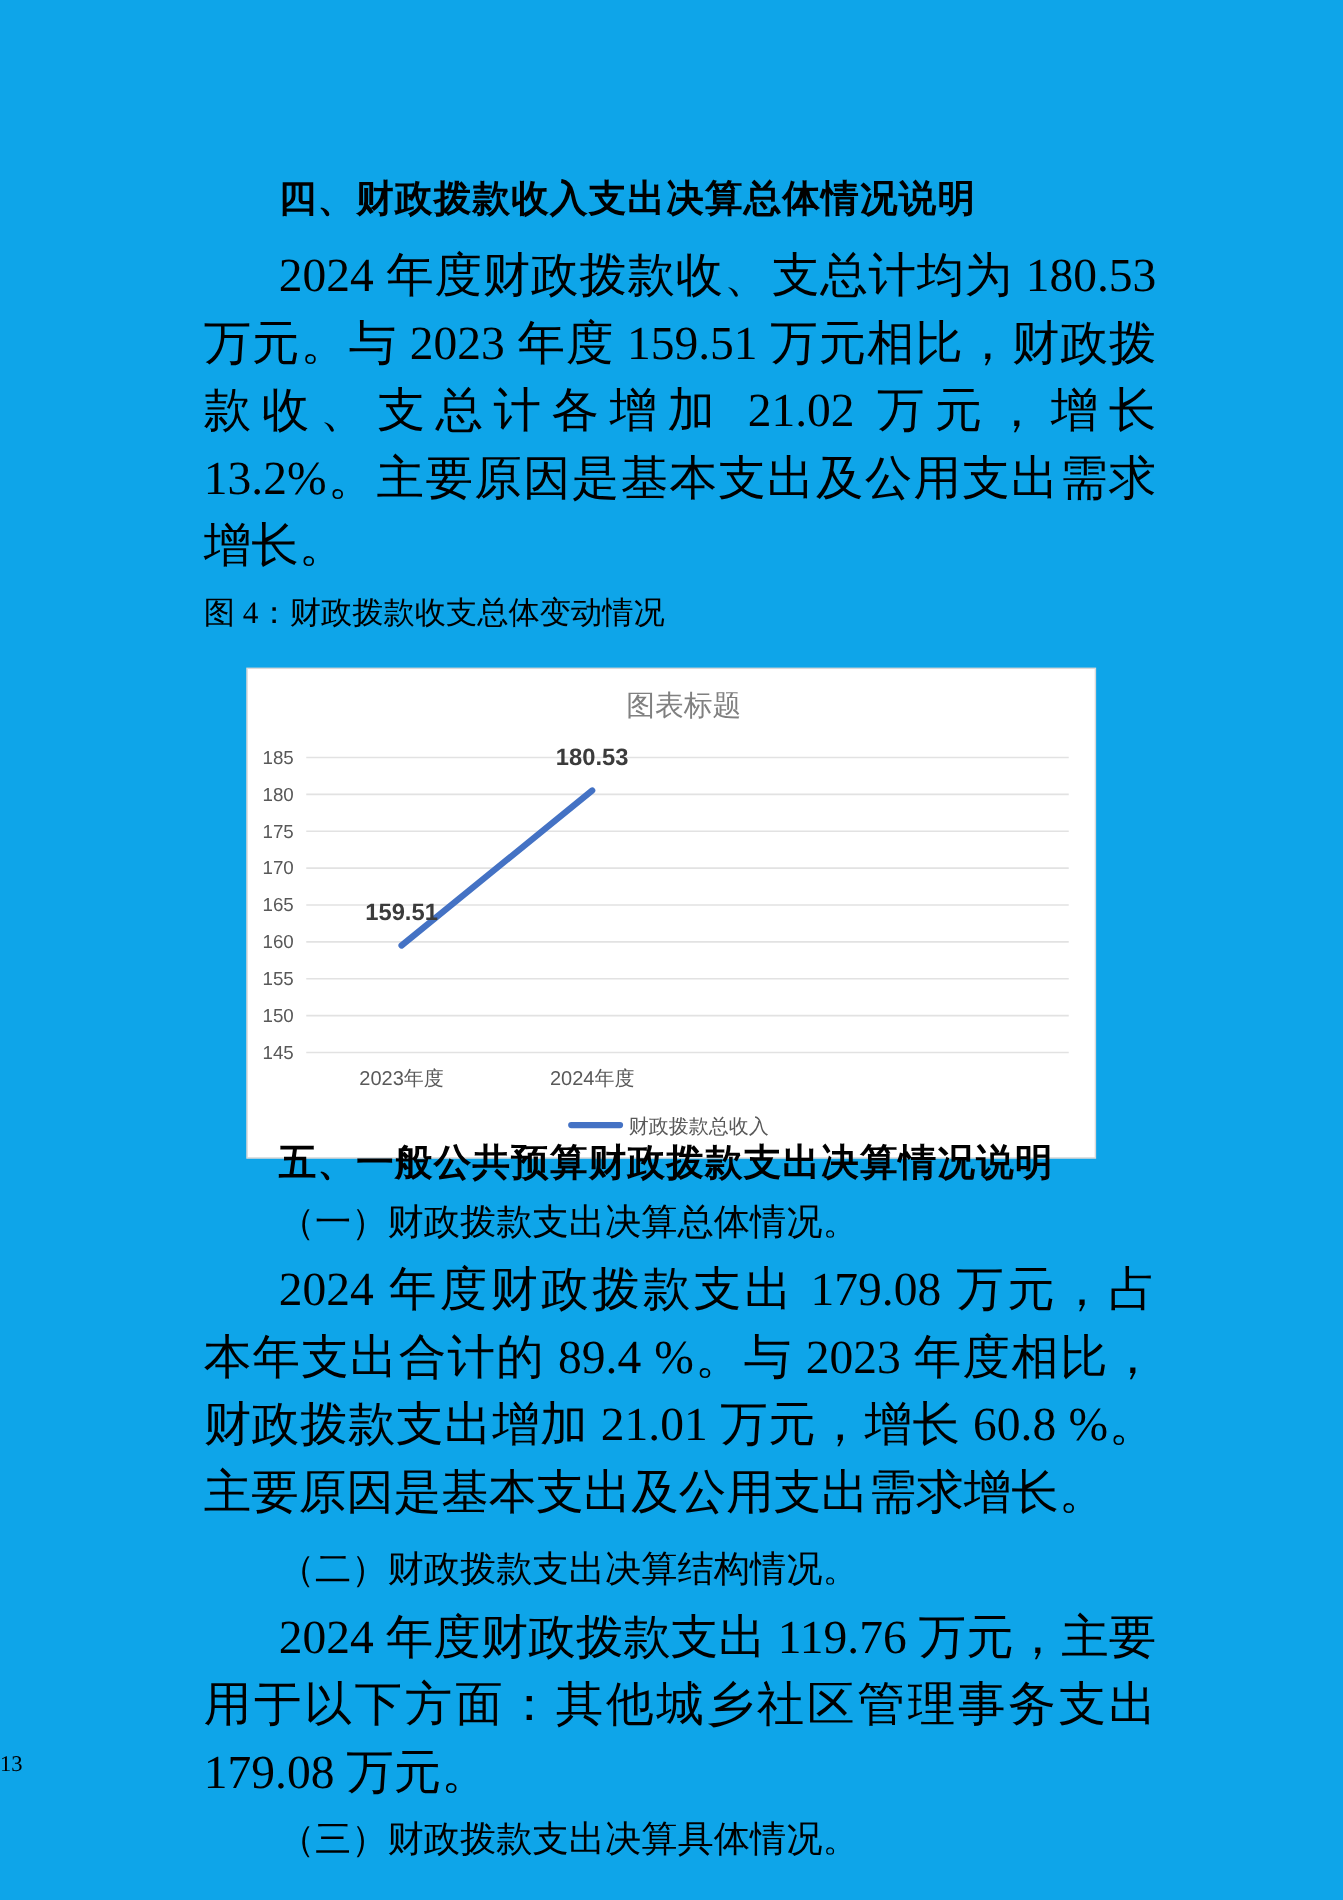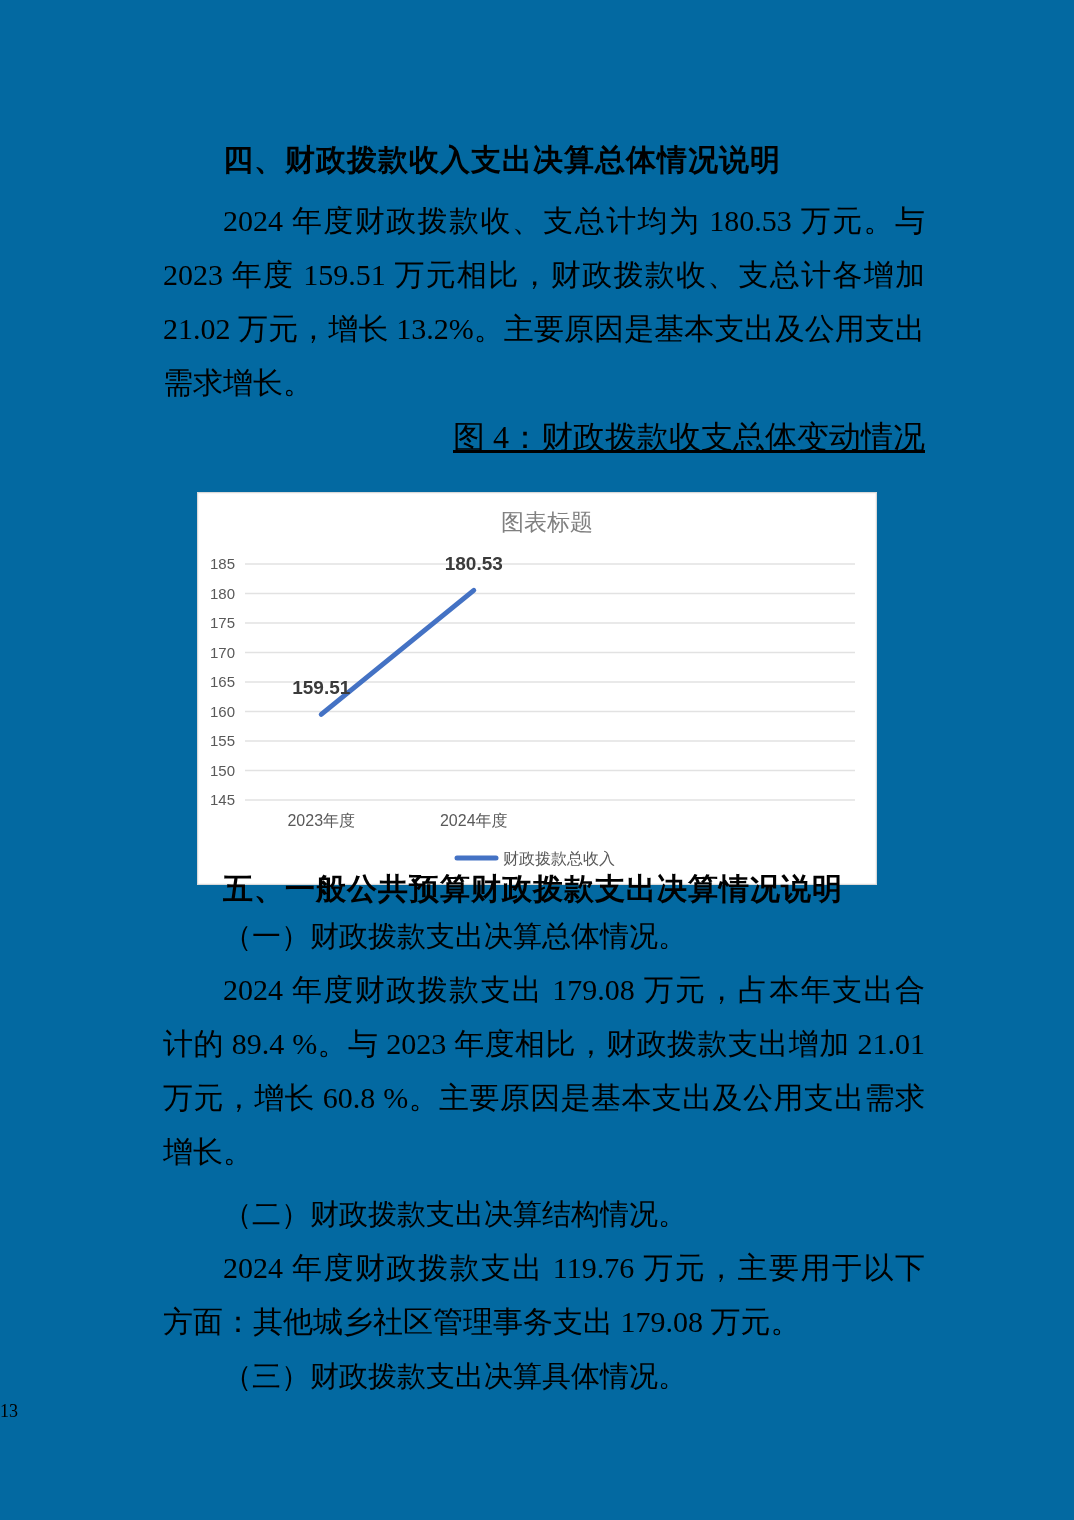--- a/index.html
+++ b/index.html
@@ -1,19 +1,19 @@
 <!DOCTYPE html>
 <html><head>
 <meta charset="utf-8">
 <style>
   html,body{margin:0;padding:0;background:#ffffff;}
   .page{
     position:relative;
     width:1074px;height:1520px;
-    background:#0369a1;
+    background:#0ea5e9;
     overflow:hidden;
     font-family:"Liberation Serif","DejaVu Serif",serif;
     color:#000;
   }
   .content{
     position:absolute;
     left:163px;top:140px;
     width:762px;
   }
   .h-main{
@@ -22,43 +22,42 @@
     font-weight:bold;
     font-size:30px;
     line-height:40px;
     text-indent:60px;
     letter-spacing:1px;
     color:#000;
   }
   .h-main.sec5{margin-top:38px;}
   .body-p{
     margin:0;
-    font-size:30px;
+    font-size:38px;
     line-height:54px;
     text-indent:60px;
     text-align:justify;
     text-justify:inter-ideograph;
   }
   .body-p.first{margin-top:14px;}
   .sub-head{
     margin:0;
     font-size:29px;
     line-height:54px;
     text-indent:60px;
   }
   .sub-head.gap{margin-top:8px;}
   .fig-caption{
     margin:0;
-    font-size:32px;
+    font-size:25px;
     line-height:54px;
-    text-align:right;
-    text-decoration:underline;
+    text-align:left;
   }
   .chart-wrap{
-    margin:28px 0 0 34px;
+    margin:16px 0 0 34px;
     width:680px;height:339px;
   }
   .chart-wrap svg{display:block;}
   .page-number{
     position:absolute;
     left:0;right:0;top:1396px;
     text-align:left;
     font-size:18px;
     line-height:30px;
   }

